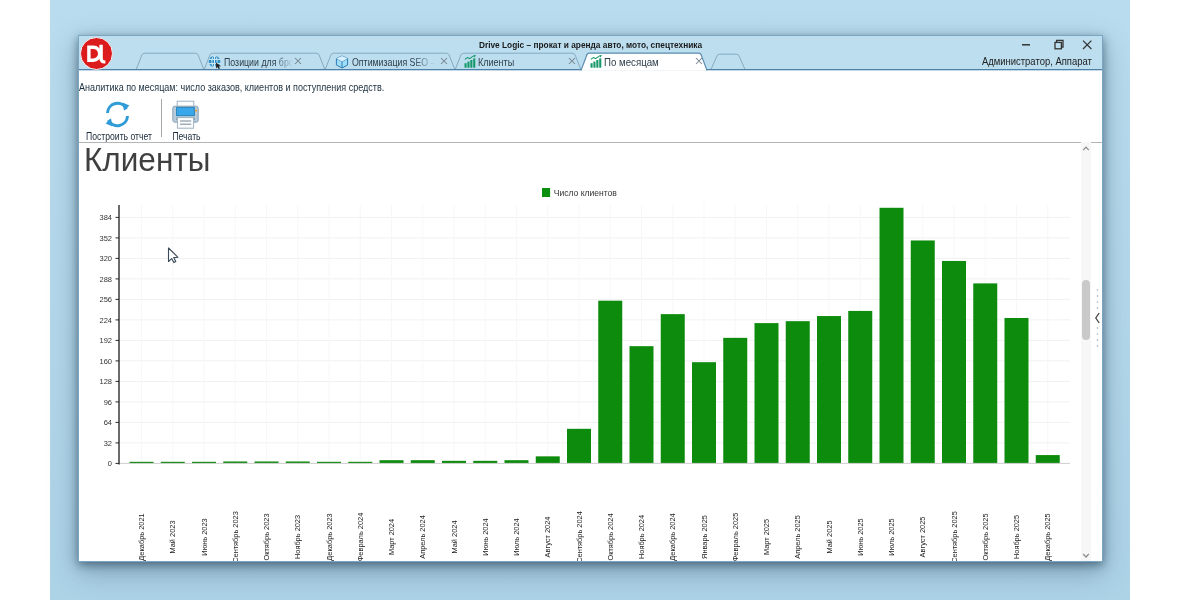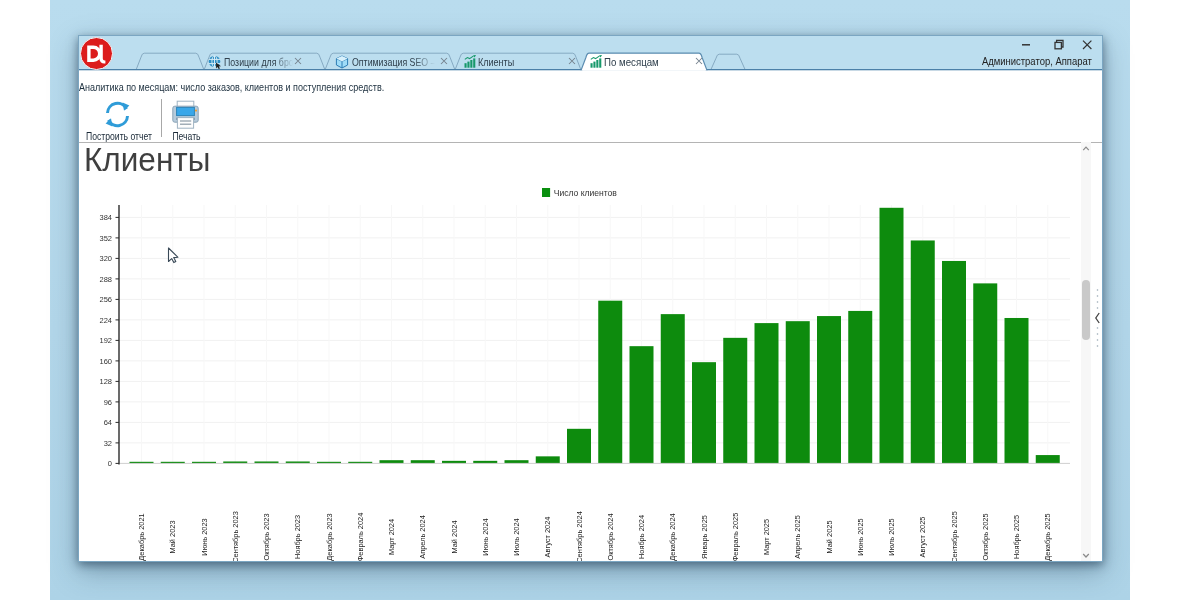--- a/index.html
+++ b/index.html
@@ -34,20 +34,21 @@
   <svg id="tabs" width="1025" height="19" viewBox="0 0 1025 19" style="position:absolute;left:0;top:17px" xmlns="http://www.w3.org/2000/svg">
       <path d="M58,18.0 L63.0,5.199999999999999 Q64.0,1.2 66.2,1.2 L117.8,1.2 Q120.0,1.2 121.0,5.199999999999999 L126,18.0" fill="#bcdeef" stroke="#86aac2" stroke-width="1"></path>
       <path d="M126,18.0 L131.0,5.199999999999999 Q132.0,1.2 134.2,1.2 L238.8,1.2 Q241.0,1.2 242.0,5.199999999999999 L247,18.0" fill="#bcdeef" stroke="#86aac2" stroke-width="1"></path>
       <path d="M247,18.0 L252.0,5.199999999999999 Q253.0,1.2 255.2,1.2 L368.8,1.2 Q371.0,1.2 372.0,5.199999999999999 L377,18.0" fill="#bcdeef" stroke="#86aac2" stroke-width="1"></path>
       <path d="M377,18.0 L382.0,5.199999999999999 Q383.0,1.2 385.2,1.2 L494.8,1.2 Q497.0,1.2 498.0,5.199999999999999 L503,18.0" fill="#bcdeef" stroke="#86aac2" stroke-width="1"></path>
       <path d="M633,17.4 L638.0,6.200000000000001 Q639.0,2.2 641.2,2.2 L658.8,2.2 Q661.0,2.2 662.0,6.200000000000001 L667,17.4" fill="#bcdeef" stroke="#86aac2" stroke-width="1"></path>
       <rect x="0" y="17" width="1025" height="1.3" fill="#4b80a8"></rect>
       <path d="M503,18.4 L508.0,5.199999999999999 Q509.0,1.2 511.2,1.2 L620.8,1.2 Q623.0,1.2 624.0,5.199999999999999 L629,18.4" fill="#ffffff" stroke="#5b8cb0" stroke-width="1.2" stroke-linejoin="round"></path>
       <rect x="505" y="16.9" width="122" height="1.6" fill="#ffffff"></rect>
     </svg>
+  <div id="title"><span>Drive Logic – прокат и аренда авто, мото, спецтехника</span></div>
   <svg style="position:absolute;left:940px;top:4px" width="80" height="12" viewBox="0 0 80 12">
       <line x1="4" y1="5.8" x2="12" y2="5.8" stroke="#333" stroke-width="1.5"></line>
       <rect x="37" y="3.4" width="6.4" height="6.4" fill="none" stroke="#333" stroke-width="1.3"></rect>
       <path d="M38.6,3.4 L38.6,1.4 L45,1.4 L45,8 L43.4,8" fill="none" stroke="#333" stroke-width="1.3"></path>
       <path d="M65,1.6 L73.4,10 M73.4,1.6 L65,10" stroke="#333" stroke-width="1.2"></path>
     </svg>
   <div id="logo">
       <svg width="30" height="30" viewBox="0 0 30 30" style="position:absolute;left:0;top:0">
   <path d="M6.2,7.5 h6.2 a8.2,8.2 0 0 1 0,16.4 h-6.2 z M9.6,10.9 v9.6 h2.6 a4.8,4.8 0 0 0 0,-9.6 z" fill="#fff"></path>
   <path d="M18.4,6.8 h3.4 v13.8 a2.0,2.0 0 0 0 2.0,2.0 h0.6 v3.0 h-1.2 a4.8,4.8 0 0 1 -4.8,-4.8 z" fill="#fff"></path>

